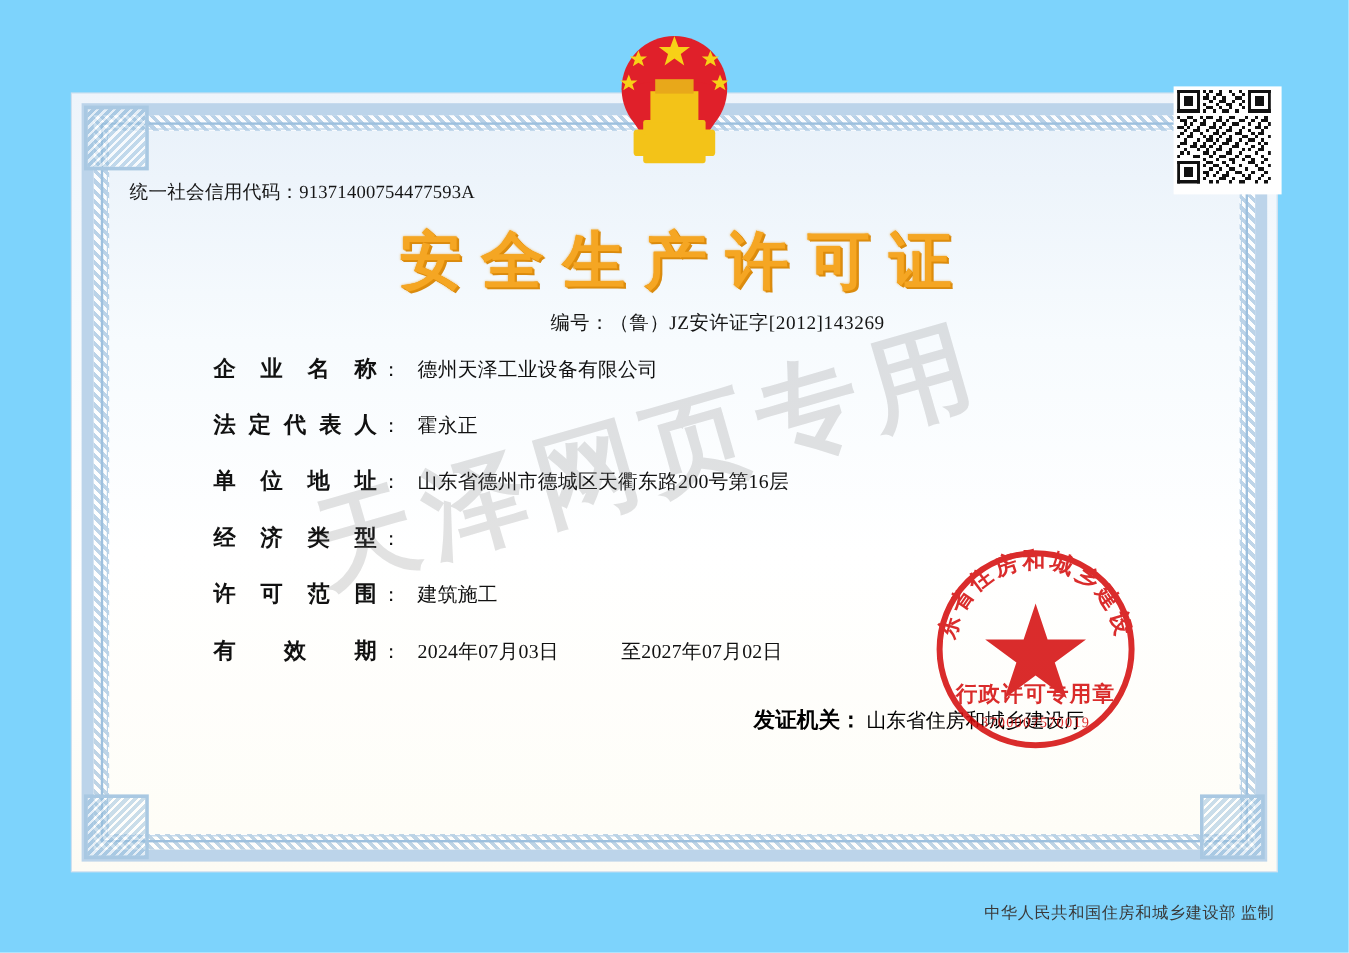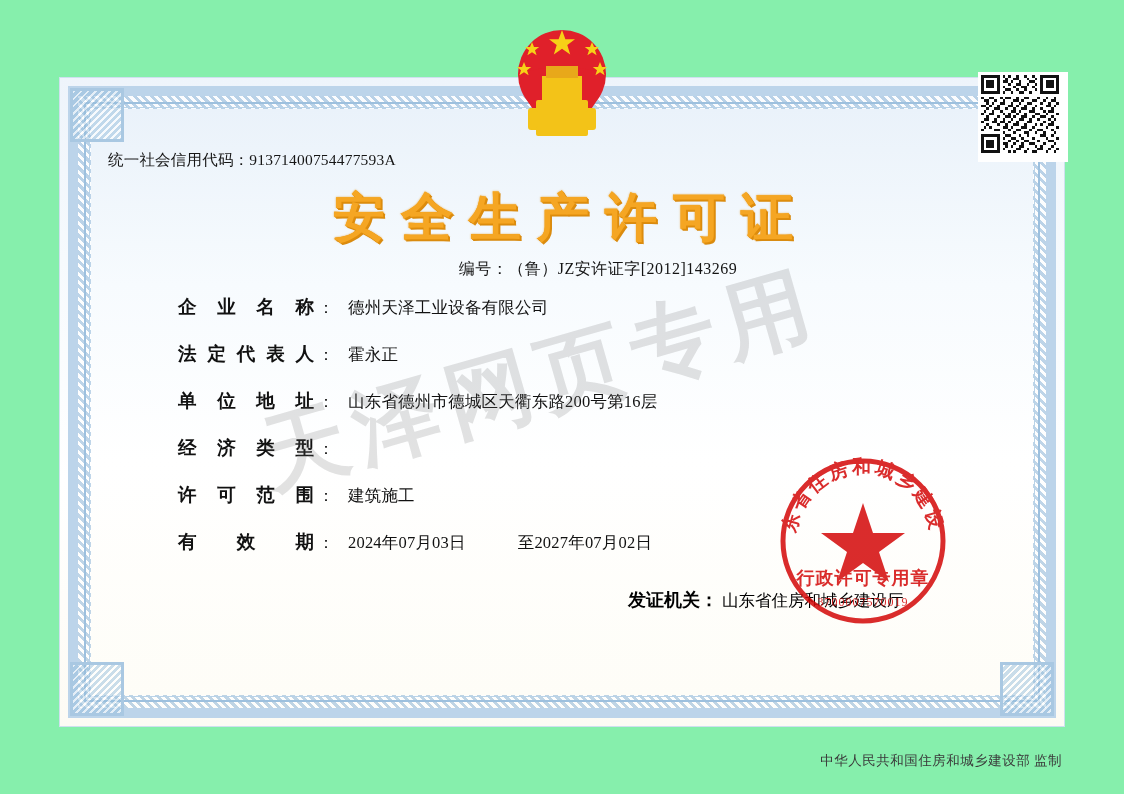--- a/index.html
+++ b/index.html
@@ -7,21 +7,21 @@
     padding: 0;
     background: #ffffff;
   }
   body {
     font-family: "Liberation Serif", "DejaVu Serif", serif;
   }
   .page {
     position: relative;
     width: 1124px;
     height: 794px;
-    background: #86efac;
+    background: #7dd3fc;
     overflow: hidden;
   }
   
   .sheet {
     position: absolute;
     left: 60px;
     top: 78px;
     width: 1004px;
     height: 648px;
     background: linear-gradient(180deg, #eef4fb 0%, #f6fafd 28%, #ffffff 62%, #fdfbf4 100%);

